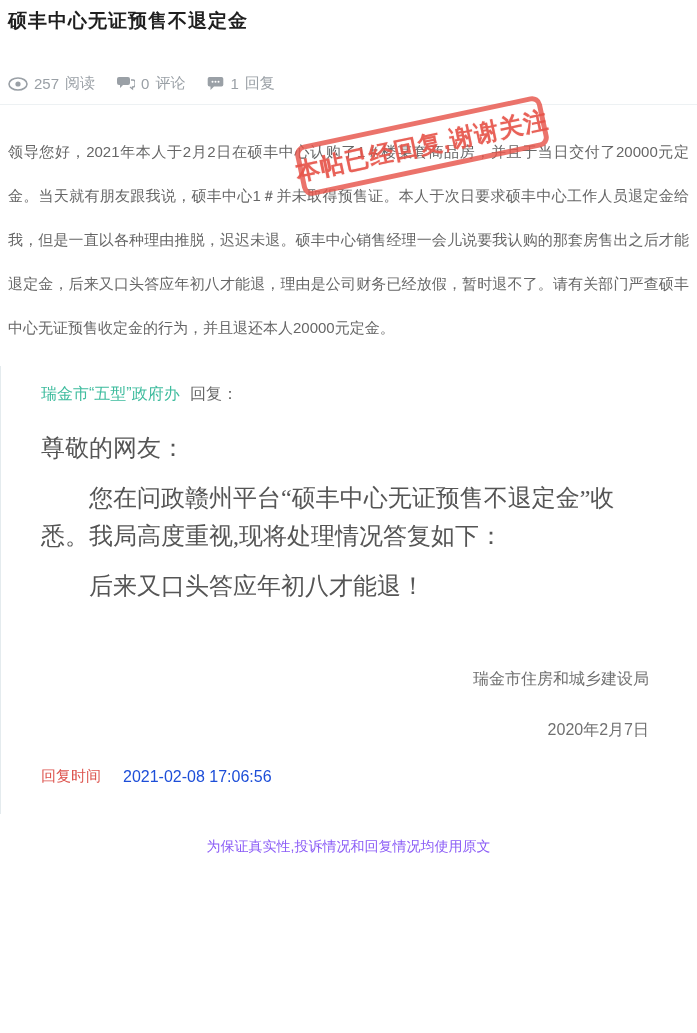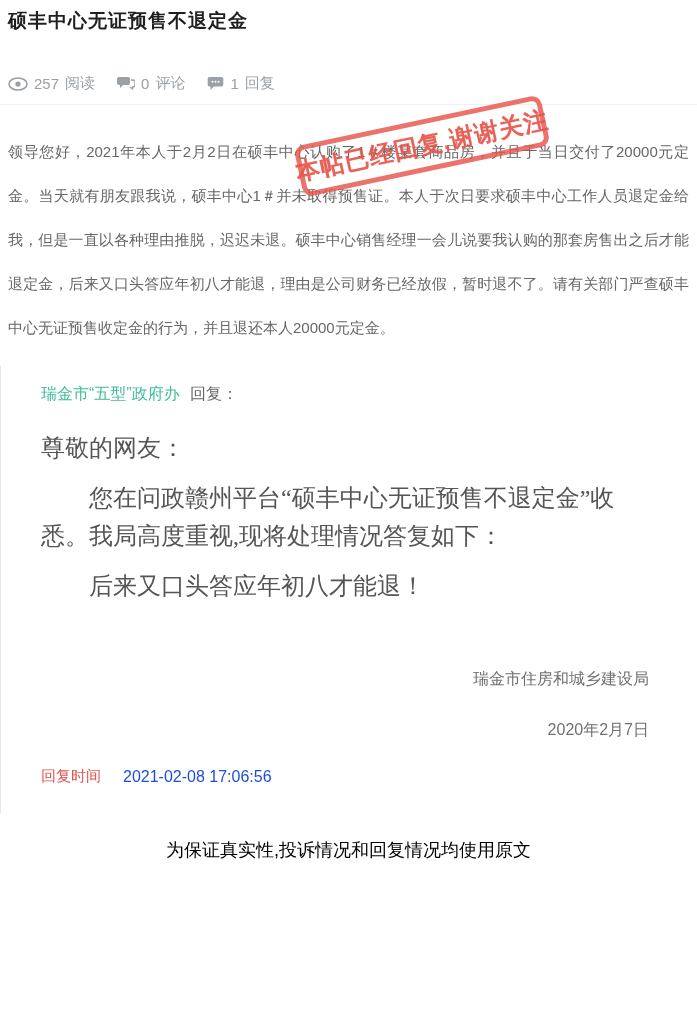--- a/index.html
+++ b/index.html
@@ -93,22 +93,22 @@
                font-size:16px; color:#707070; }
 
   .time-row { margin-top:26px; display:flex; align-items:center; }
   .time-label { color:#dd544e; font-size:15px; }
   .time-value { color:#1d4ed8; font-size:16px; margin-left:22px; }
 
   
   .footer-note {
     margin-top:24px;
     text-align:center;
-    font-size:18px;
-    color:#000000;
+    font-size:14px;
+    color:#8b5cf6;
   }
 </style>
 </head>
 <body>
 
 <div class="page">
 
   <h1 class="post-title">硕丰中心无证预售不退定金</h1>
 
   <div class="stats-row">

